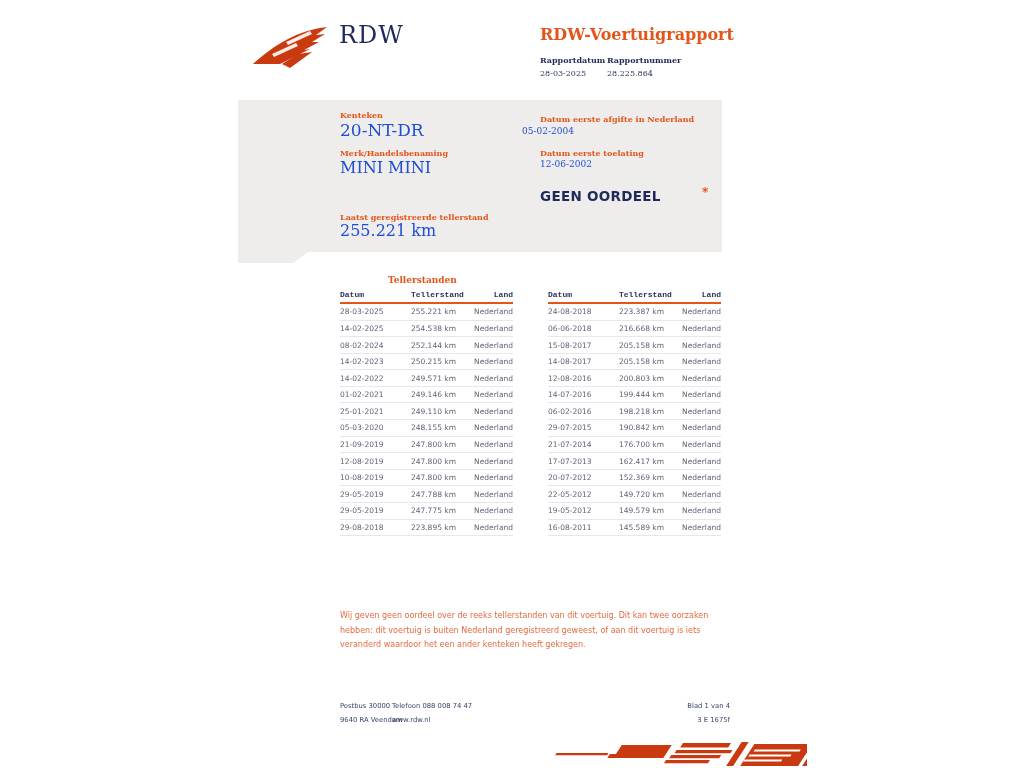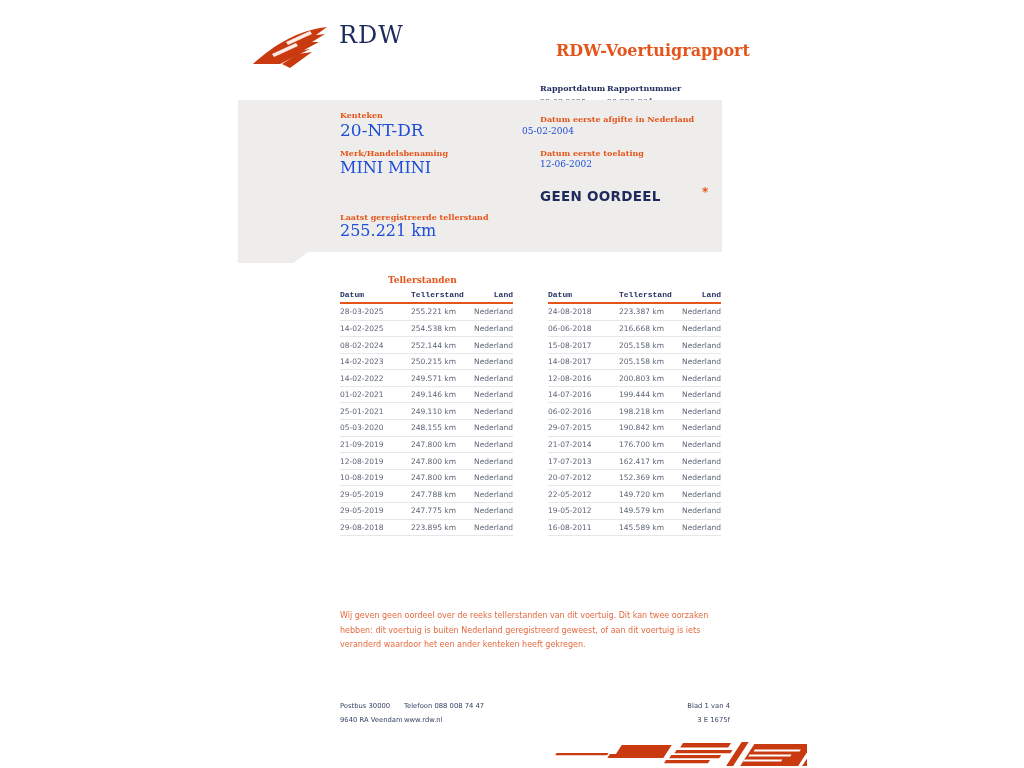--- a/index.html
+++ b/index.html
@@ -11,25 +11,25 @@
   .abs{position:absolute;}
 
   
   .logo-icon{left:252px;top:26px;width:80px;height:44px;}
   .logo-text{
     left:339px;top:21px;font-family:"DejaVu Serif",serif;font-size:24px;
     color:#1f2a5c;letter-spacing:1px;
   }
   .doc-title{
     left:540px;top:25px;font-family:"DejaVu Serif",serif;font-size:16px;
-    font-weight:bold;color:#e3551a;margin:16px;
+    font-weight:bold;color:#e3551a;margin:0;
   }
   .hdr-meta{left:540px;top:55px;display:flex;}
   .hdr-meta .m1{width:67px;}
-  .meta-label{font-family:"DejaVu Serif",serif;font-size:8px;font-weight:bold;color:#1f2a5c;margin-top:28px;}
+  .meta-label{font-family:"DejaVu Serif",serif;font-size:8px;font-weight:bold;color:#1f2a5c;}
   .meta-value{font-family:"DejaVu Serif",serif;font-size:8px;color:#2a3260;margin-top:4px;}
 
   
   .panel{left:238px;top:100px;width:484px;height:152px;background:#efedeb;}
   .panel::after{
     content:'';position:absolute;left:0;top:152px;width:70px;height:11px;
     background:#efedeb;clip-path:polygon(0 0,100% 0,79% 100%,0 100%);
   }
   .fld-label{font-family:"DejaVu Serif",serif;font-size:8px;font-weight:bold;color:#e3551a;}
   .fld-value{font-family:"DejaVu Serif",serif;color:#1d4ed8;}
@@ -70,21 +70,21 @@
   .fn-star{color:#e3551a;font-size:8px;vertical-align:3px;margin-right:1px;}
   .fn-text{
     font-family:"DejaVu Sans",sans-serif;font-size:8px;color:#e56a40;
     line-height:14.5px;margin-top:7px;
   }
 
   
   .footer{left:340px;top:702px;width:390px;font-family:"DejaVu Sans",sans-serif;font-size:6.8px;color:#3a4468;}
   .footer .cols{position:relative;height:26px;}
   .f-col1{position:absolute;left:0;top:0;}
-  .f-col2{position:absolute;left:64px;top:0;}
+  .f-col2{position:absolute;left:52px;top:0;}
   .f-col3{position:absolute;right:0;top:0;text-align:right;}
   .f-line{margin-bottom:6px;white-space:nowrap;}
 
   
   .bottom-art{left:545px;top:740px;width:262px;height:28px;}
 </style>
 </head>
 <body>
 
 <svg class="abs logo-icon" viewBox="0 0 80 44" xmlns="http://www.w3.org/2000/svg">

